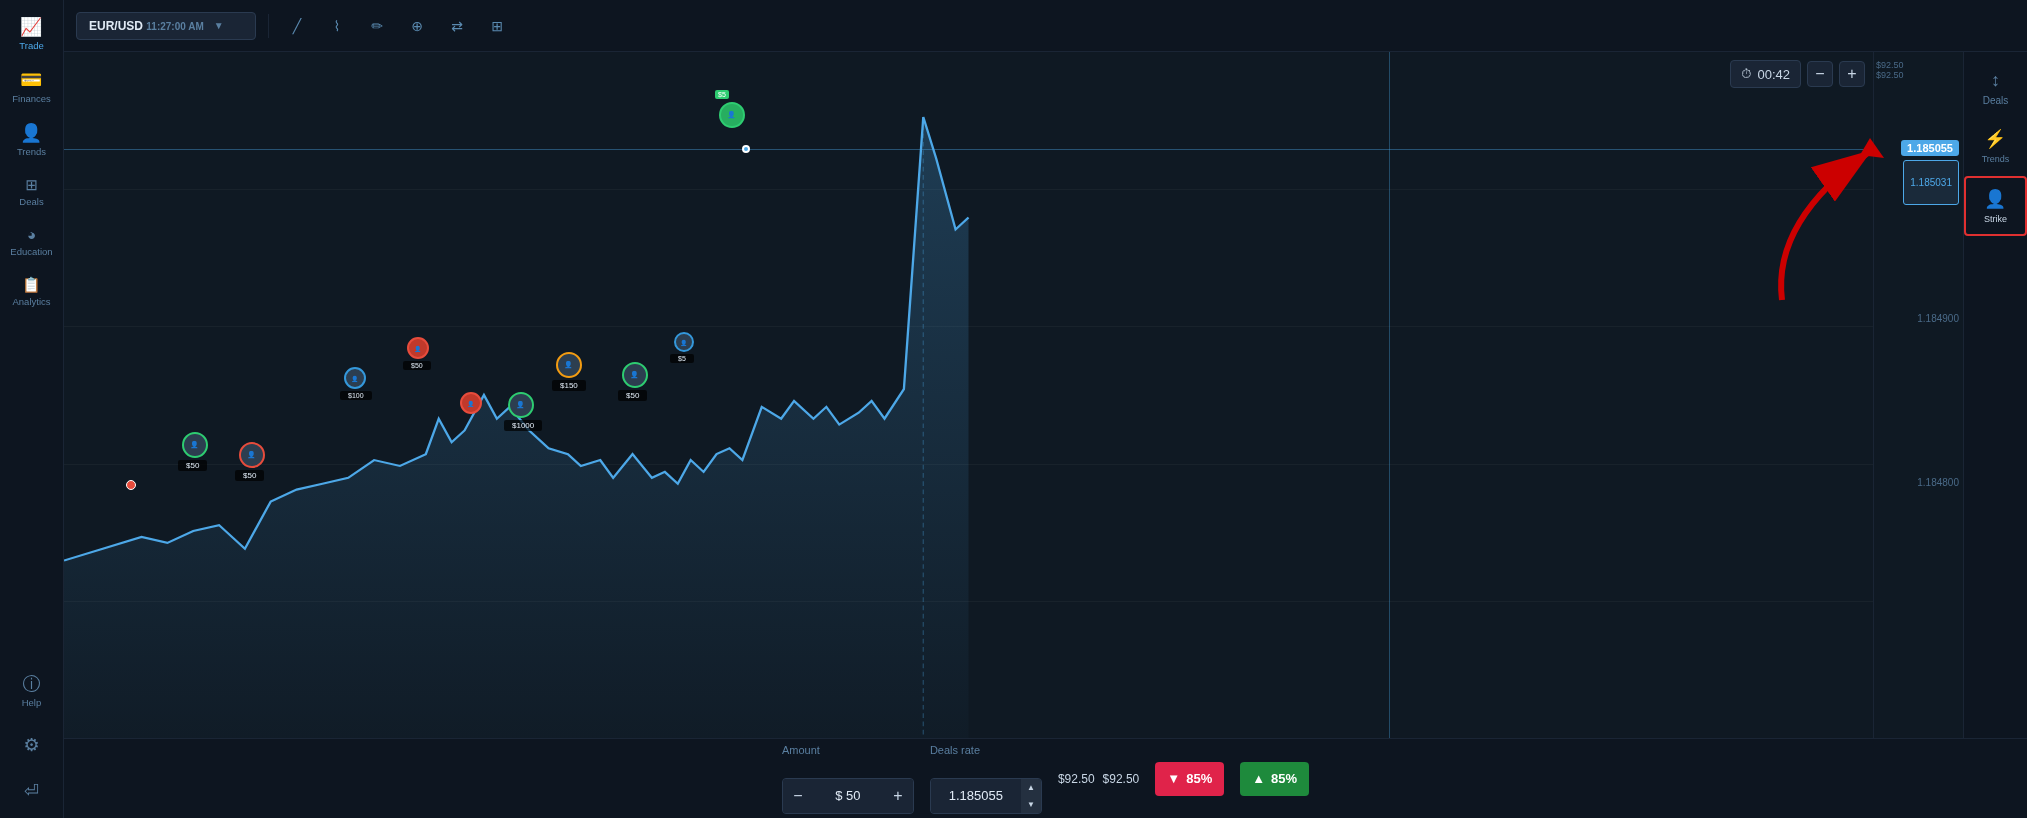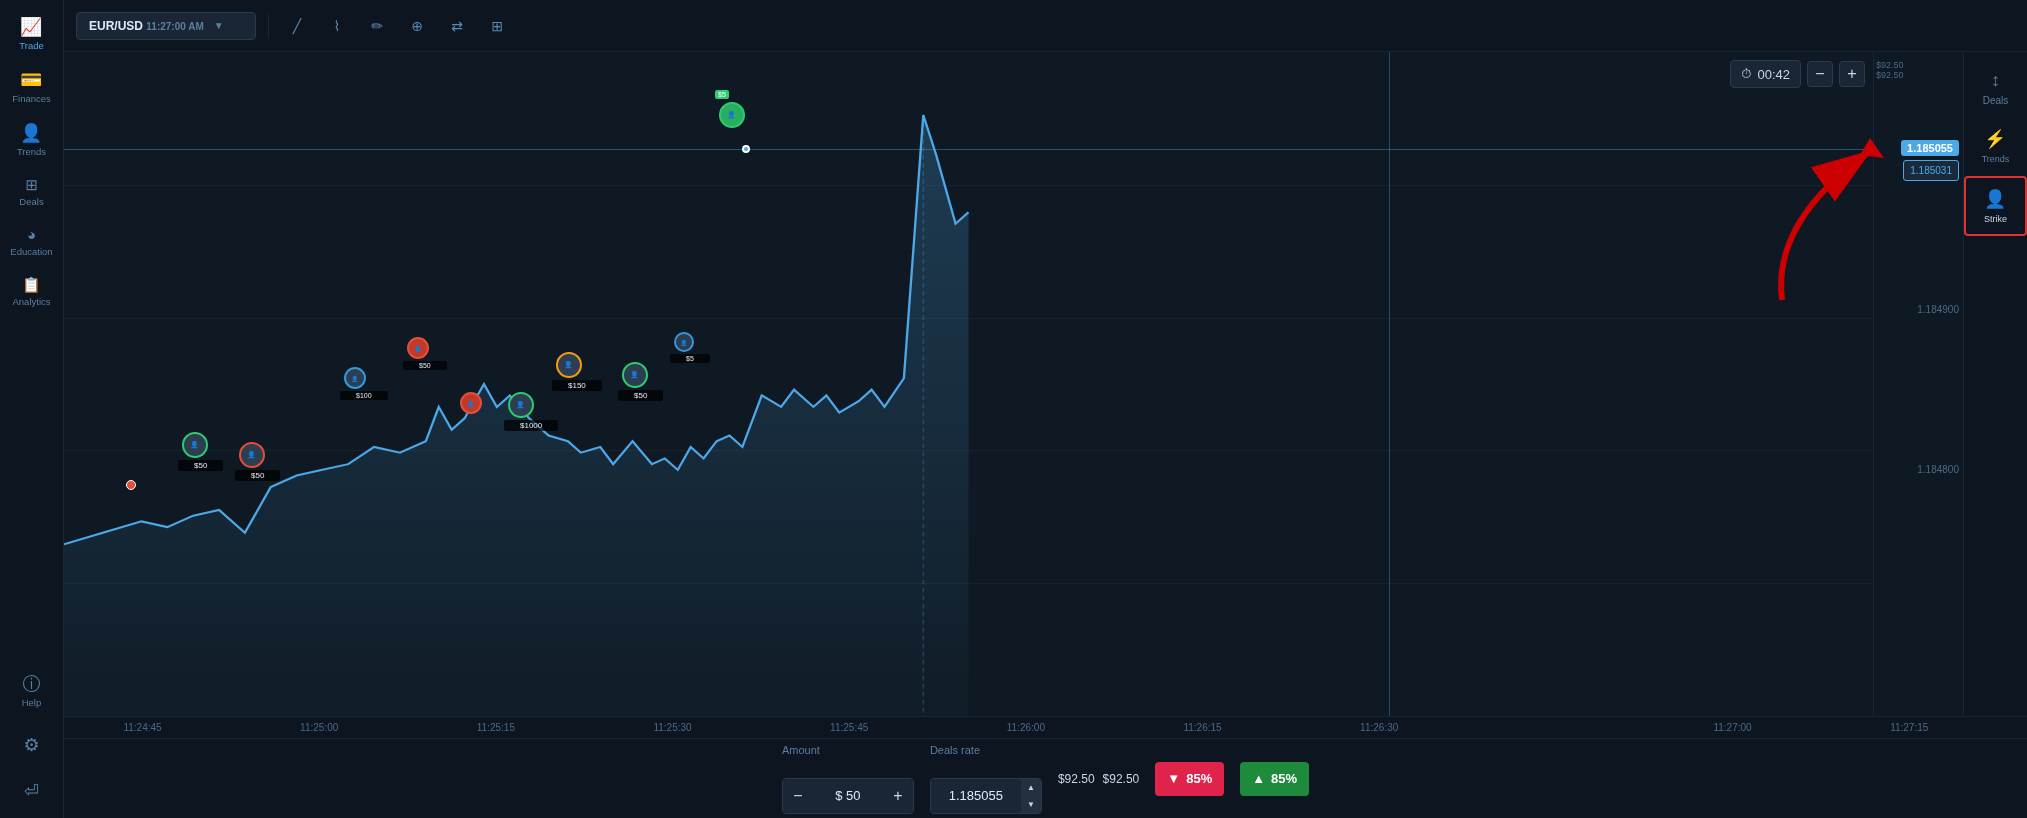--- a/index.html
+++ b/index.html
@@ -165,21 +165,21 @@
       border-radius: 3px;
       font-size: 11px;
       font-weight: 600;
       white-space: nowrap;
     }
     .price-tag-small {
       position: absolute;
       right: 4px;
       background: #1a2a3a;
       color: #4da8e8;
-      padding: 4px 6px;
+      padding: 16px 6px;
       border-radius: 3px;
       font-size: 10px;
       white-space: nowrap;
       border: 1px solid #4da8e8;
     }
     .right-sidebar {
       width: 64px;
       background: #0d1520;
       border-left: 1px solid #1a2535;
       display: flex;
@@ -383,21 +383,21 @@
       justify-content: center;
       font-size: 8px;
       font-weight: bold;
       color: white;
     }
     .bubble-label {
       position: absolute;
       background: rgba(0,0,0,0.7);
       color: #e0eaf5;
       font-size: 8px;
-      padding: 1px 16px;
+      padding: 1px 8px;
       border-radius: 2px;
       white-space: nowrap;
     }
   </style>
 </head>
 <body>
 
 <div class="sidebar">
   <div class="sidebar-item active">
     <span class="sidebar-icon">📈</span>
@@ -601,32 +601,20 @@
           </div>
           <div class="right-sidebar-item social-active">
             <span class="right-sidebar-icon">👤</span>
             <span style="font-size:9px;">Strike</span>
           </div>
         </div>
       </div>
 
     </div>
 
-    <div class="time-axis" style="height:22px; flex-shrink:0;">
-      <div class="time-tick" style="left:4%;">11:24:45</div>
-      <div class="time-tick" style="left:13%;">11:25:00</div>
-      <div class="time-tick" style="left:22%;">11:25:15</div>
-      <div class="time-tick" style="left:31%;">11:25:30</div>
-      <div class="time-tick" style="left:40%;">11:25:45</div>
-      <div class="time-tick" style="left:49%;">11:26:00</div>
-      <div class="time-tick" style="left:58%;">11:26:15</div>
-      <div class="time-tick" style="left:67%;">11:26:30</div>
-      <div class="time-tick" style="left:85%;">11:27:00</div>
-      <div class="time-tick" style="left:94%;">11:27:15</div>
-    </div>
 
     <div class="bottom-bar">
 
       <div class="bottom-section">
         <span class="bottom-label">Amount</span>
         <div class="bottom-input-group">
           <button class="bottom-btn">−</button>
           <input class="bottom-input" type="text" value="$ 50" style="">
           <button class="bottom-btn">+</button>
         </div>

